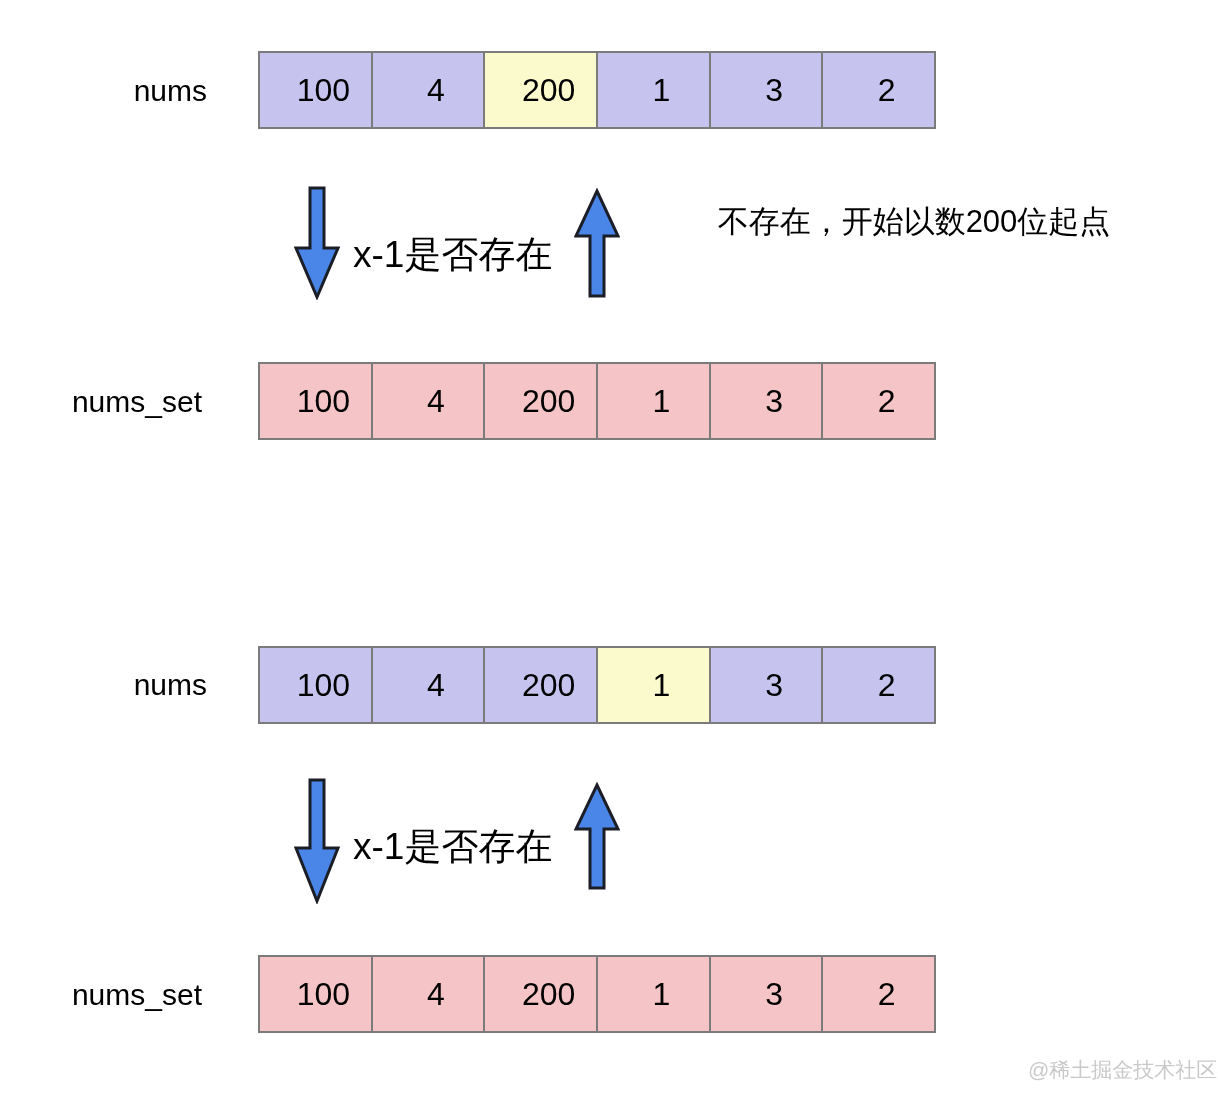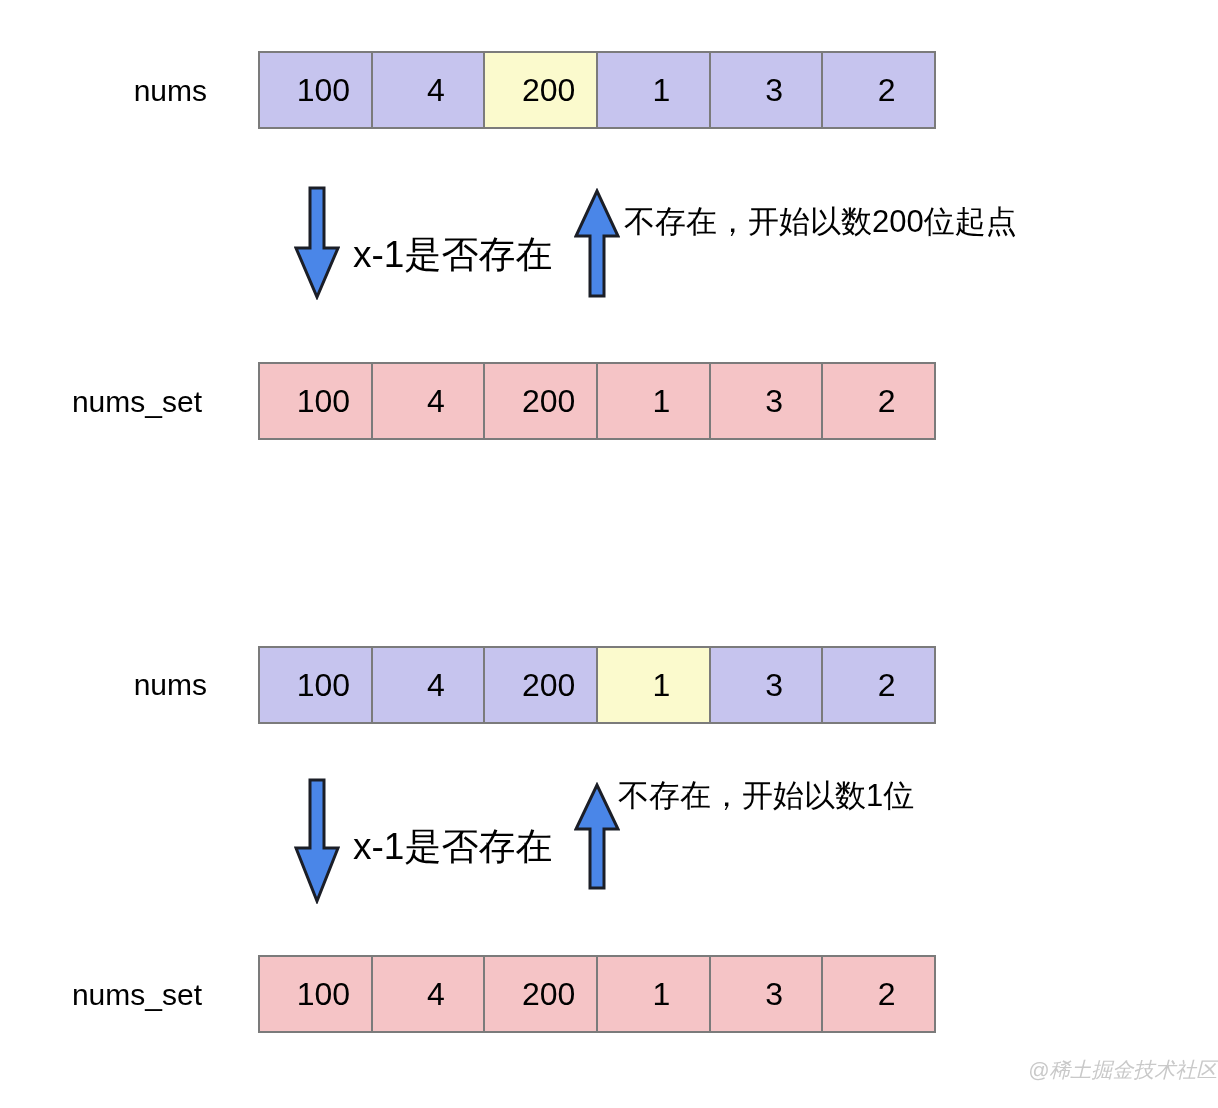--- a/index.html
+++ b/index.html
@@ -47,20 +47,21 @@
   .cell:last-child { border-right: none; }
   .array.pink .cell { background: var(--cell-pink, #f5c4c6); }
   .cell.highlight { background: var(--cell-yellow, #fbfacd); }
 
   .question {
     font-size: 37px;
     white-space: nowrap;
   }
   .answer {
     font-size: 31px;
+    text-align: center;
     white-space: nowrap;
   }
   .answer.first { line-height: 50px; width: 580px; }
   .answer.second { line-height: 48px; width: 470px; }
 
   .arrow-svg { display: block; }
 
   .watermark {
     font-size: 21px;
     color: var(--watermark, #c9c9c9);
@@ -123,29 +124,28 @@
     <polygon points="16,2 30,2 30,70 44,70 23,123 2,70 16,70" fill="var(--arrow-fill,#4a86e8)" stroke="var(--arrow-outline,#1b1e27)" stroke-width="3" stroke-linejoin="miter"></polygon>
   </svg>
 
   <div class="abs question" style="left:353px; top:822px;">x-1是否存在</div>
 
   <svg class="abs arrow-svg" style="left:574px; top:782px;" width="46" height="108" viewBox="0 0 46 108">
     <polygon points="16,106 30,106 30,47 44,47 23,3 2,47 16,47" fill="var(--arrow-fill,#4a86e8)" stroke="var(--arrow-outline,#1b1e27)" stroke-width="3" stroke-linejoin="miter"></polygon>
   </svg>
 
   <div class="abs answer second" style="left:618px; top:772px;">
-    <div>不存在，开始以数1位</div>
   </div>
 
   <div class="abs row-label" style="left:0; width:202px; top:978px;">nums_set</div>
 
   <div class="abs array pink" style="left:258px; top:955px;">
     <div class="cell">100</div>
     <div class="cell">4</div>
     <div class="cell">200</div>
     <div class="cell">1</div>
     <div class="cell">3</div>
     <div class="cell">2</div>
   </div>
 
-  <div class="abs watermark" style="left:1028px; top:1056px;font-style:italic;">@稀土掘金技术社区</div>
+  <div class="abs watermark" style="left:1028px; top:1056px;">@稀土掘金技术社区</div>
 
 </div>
 
 </body></html>

